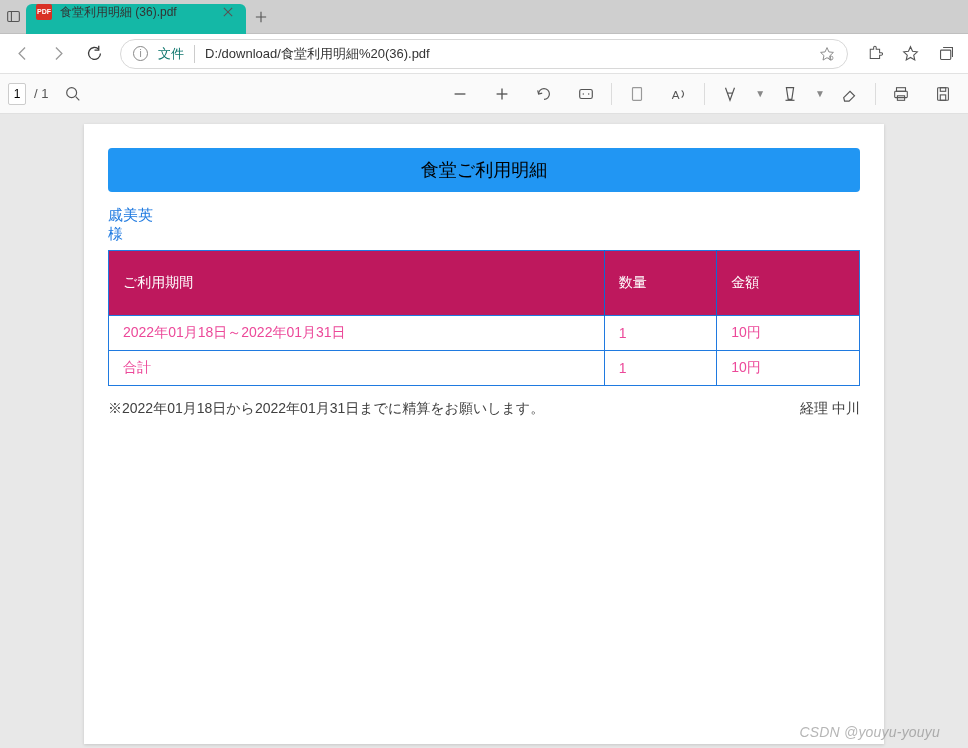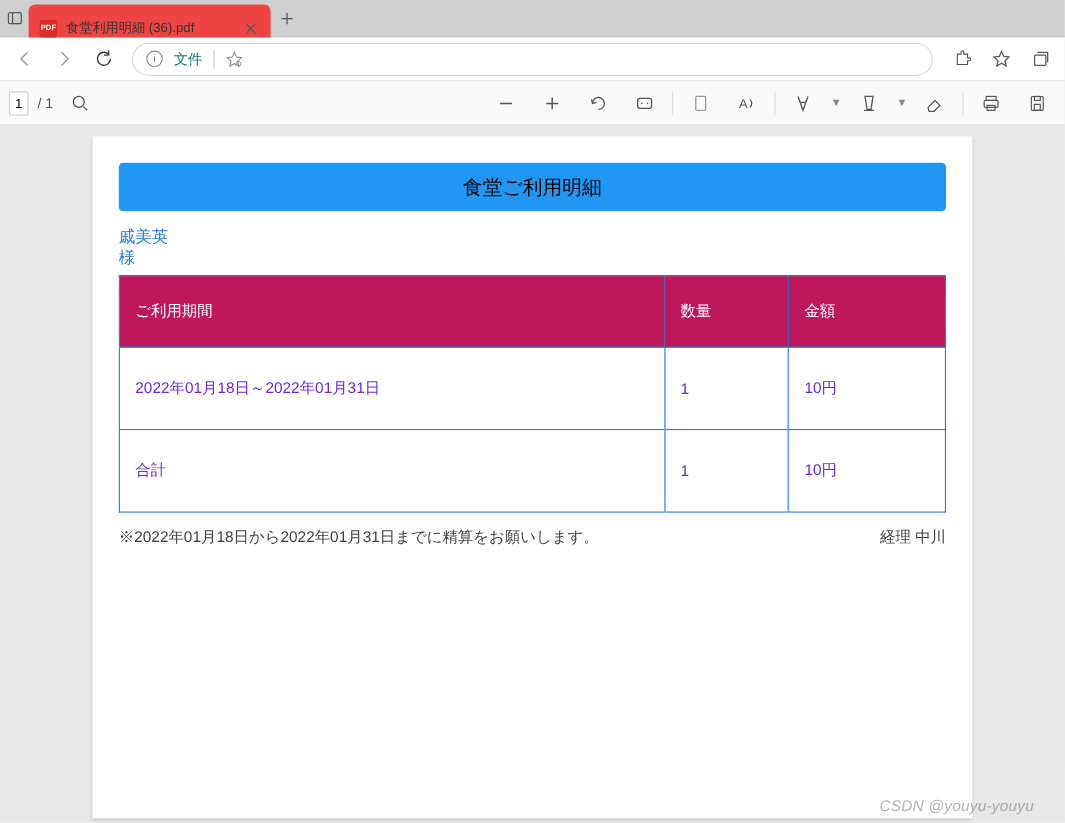--- a/index.html
+++ b/index.html
@@ -22,22 +22,22 @@
     }
     .tab-icon-left {
       width: 26px;
       height: 34px;
       display: flex;
       align-items: center;
       justify-content: center;
     }
     .tab {
       display: flex;
-      align-items: flex-end;
-      background: #ef4444;
+      align-items: flex-start;
+      background: #14b8a6;
       height: 30px;
       border-radius: 6px 6px 0 0;
       padding: 0 10px;
       margin-top: 4px;
       gap: 8px;
       min-width: 220px;
     }
     .pdf-icon {
       width: 16px; height: 16px;
       background: #d93025;
@@ -80,21 +80,21 @@
       background: #2196f3; color: #000000; text-align: center; font-size: 18px; padding: 10px 0; border-radius: 4px;
     }
     .name-row {
       display: flex; justify-content: space-between; color: #1f7ae0; font-size: 15px; margin: 14px 0 6px 0; flex-direction: column;
     }
     .usage-table { width: 100%; border-collapse: collapse; border: 1.5px solid #1f7ae0; }
     .usage-table th {
       background: #be185d; color: #fff; font-size: 14px; font-weight: normal; text-align: left; padding: 23px 14px; border-right: 1px solid #0d69d5;
     }
     .usage-table td {
-      color: #6d28d9; font-size: 14px; padding: 28px 14px; border-top: 1.5px solid #1f7ae0; border-right: 1.5px solid #1f7ae0;
+      color: #ec4899; font-size: 14px; padding: 8px 14px; border-top: 1.5px solid #1f7ae0; border-right: 1.5px solid #1f7ae0;
     }
     .usage-table td:last-child, .usage-table th:last-child { border-right: none; }
     .col-period { width: 66%; }
     .col-qty { width: 15%; }
     .col-amt { width: 19%; }
     .note-row { display: flex; justify-content: space-between; color: #404040; font-size: 14px; margin-top: 14px; }
     .watermark { position: absolute; bottom: 8px; right: 28px; color: rgba(120,120,120,0.55); font-size: 14px; font-style: italic; letter-spacing: 0.2px; }
     .ico-info { width:15px; height:15px; border:1px solid #888; border-radius:50%; display:inline-flex;align-items:center;justify-content:center;font-size:10px;color:#888; }
     .chev { font-size: 10px; color: #888; }
   </style>
@@ -137,20 +137,21 @@
   </div>
   <div class="nav-btn active">
     <svg width="17" height="17" viewBox="0 0 20 20">
         <path d="M15 5 A7 7 0 1 0 17 10" fill="none" stroke="currentColor" stroke-width="1.5"></path>
         <path d="M15 1 L15 6 L10 6" fill="none" stroke="currentColor" stroke-width="1.5"></path>
       </svg>
   </div>
   <div class="addr-field">
     <span class="ico-info">i</span>
     <span class="addr-file-label">文件</span>
+    <span class="addr-url">D:/download/食堂利用明細%20(36).pdf</span>
     <svg width="16" height="16" viewBox="0 0 20 20" class="icon-grey">
         <path d="M10 2 L12.4 7.4 L18 8 L13.8 12 L15 17.6 L10 14.6 L5 17.6 L6.2 12 L2 8 L7.6 7.4Z" fill="none" stroke="#888" stroke-width="1.2"></path>
         <circle cx="15" cy="15" r="2.5" fill="none" stroke="#888" stroke-width="1"></circle>
       </svg>
   </div>
   <div class="nav-btn active">
     <svg width="17" height="17" viewBox="0 0 20 20">
         <path d="M5 5 h4 v-2 a1.5 1.5 0 0 1 3 0 v2 h4 v4 h2 a1.5 1.5 0 0 1 0 3 h-2 v4 h-11 z" fill="none" stroke="#555" stroke-width="1.2"></path>
       </svg>
   </div>

